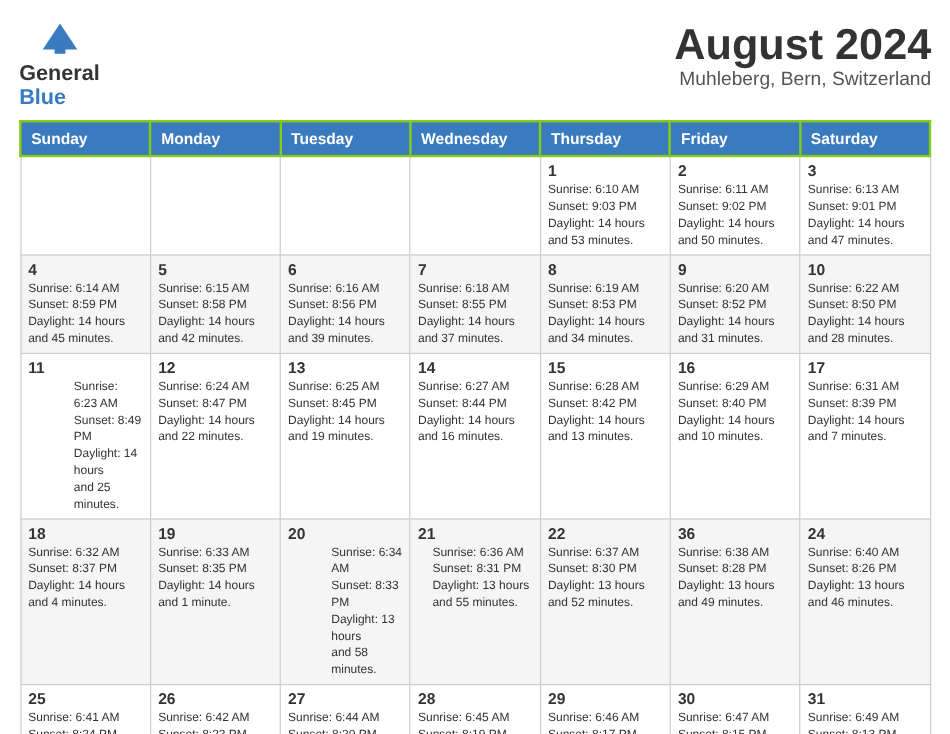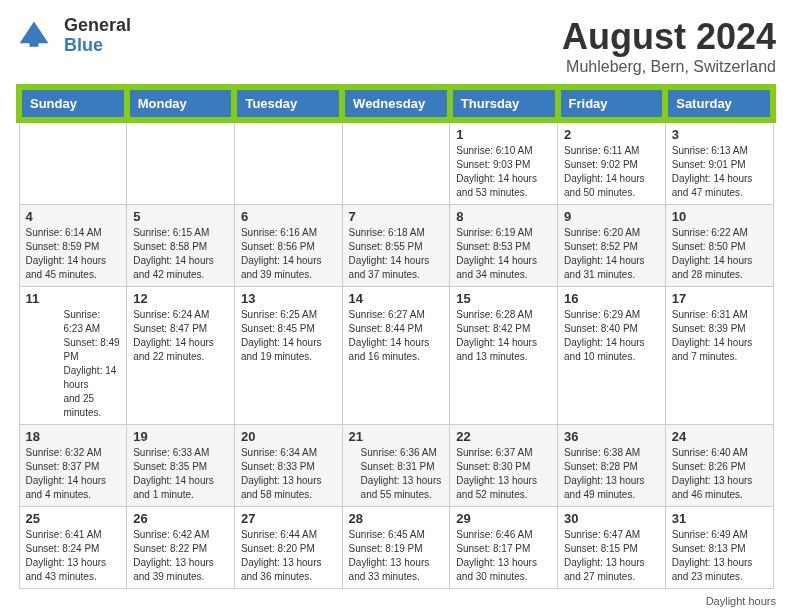--- a/index.html
+++ b/index.html
@@ -12,21 +12,22 @@
     }
     .header-area {
       display: flex;
       justify-content: space-between;
       align-items: flex-start;
       margin-bottom: 8px;
     }
     .logo {
       display: flex;
       align-items: center;
-      gap: 12px;
+      gap: 0;
+      flex-direction: column;
     }
     .logo-text {
       display: flex;
       flex-direction: column;
       line-height: 1.1;
     }
     .logo-general {
       font-size: 18px;
       font-weight: bold;
       color: #333;
@@ -57,21 +58,21 @@
       border-collapse: collapse;
       table-layout: fixed;
     }
     .calendar-table th {
       background-color: #3a7abf;
       color: white;
       text-align: left;
       padding: 6px 8px;
       font-size: 13px;
       font-weight: bold;
-      border: 6px solid #84cc16;
+      border: 2px solid #84cc16;
     }
     .calendar-table td {
       border: 1px solid #ccc;
       vertical-align: top;
       padding: 4px 6px;
       font-size: 10.5px;
       color: #333;
       height: 80px;
     }
     .calendar-table tr:nth-child(even) td {
@@ -273,21 +274,21 @@
         </td>
         <td>
           <span class="day-number">19</span>
           <div class="day-info" style="white-space: pre-line;">Sunrise: 6:33 AM
 Sunset: 8:35 PM
 Daylight: 14 hours
 and 1 minute.</div>
         </td>
         <td>
           <span class="day-number">20</span>
-          <div class="day-info" style="white-space: pre-line;">Sunrise: 6:34 AM
+          <div class="day-info" style="white-space: pre-line; margin-left: 36px;">Sunrise: 6:34 AM
 Sunset: 8:33 PM
 Daylight: 13 hours
 and 58 minutes.</div>
         </td>
         <td>
           <span class="day-number">21</span>
           <div class="day-info" style="white-space: pre-line; margin-left: 12px;">Sunrise: 6:36 AM
 Sunset: 8:31 PM
 Daylight: 13 hours
 and 55 minutes.</div>

